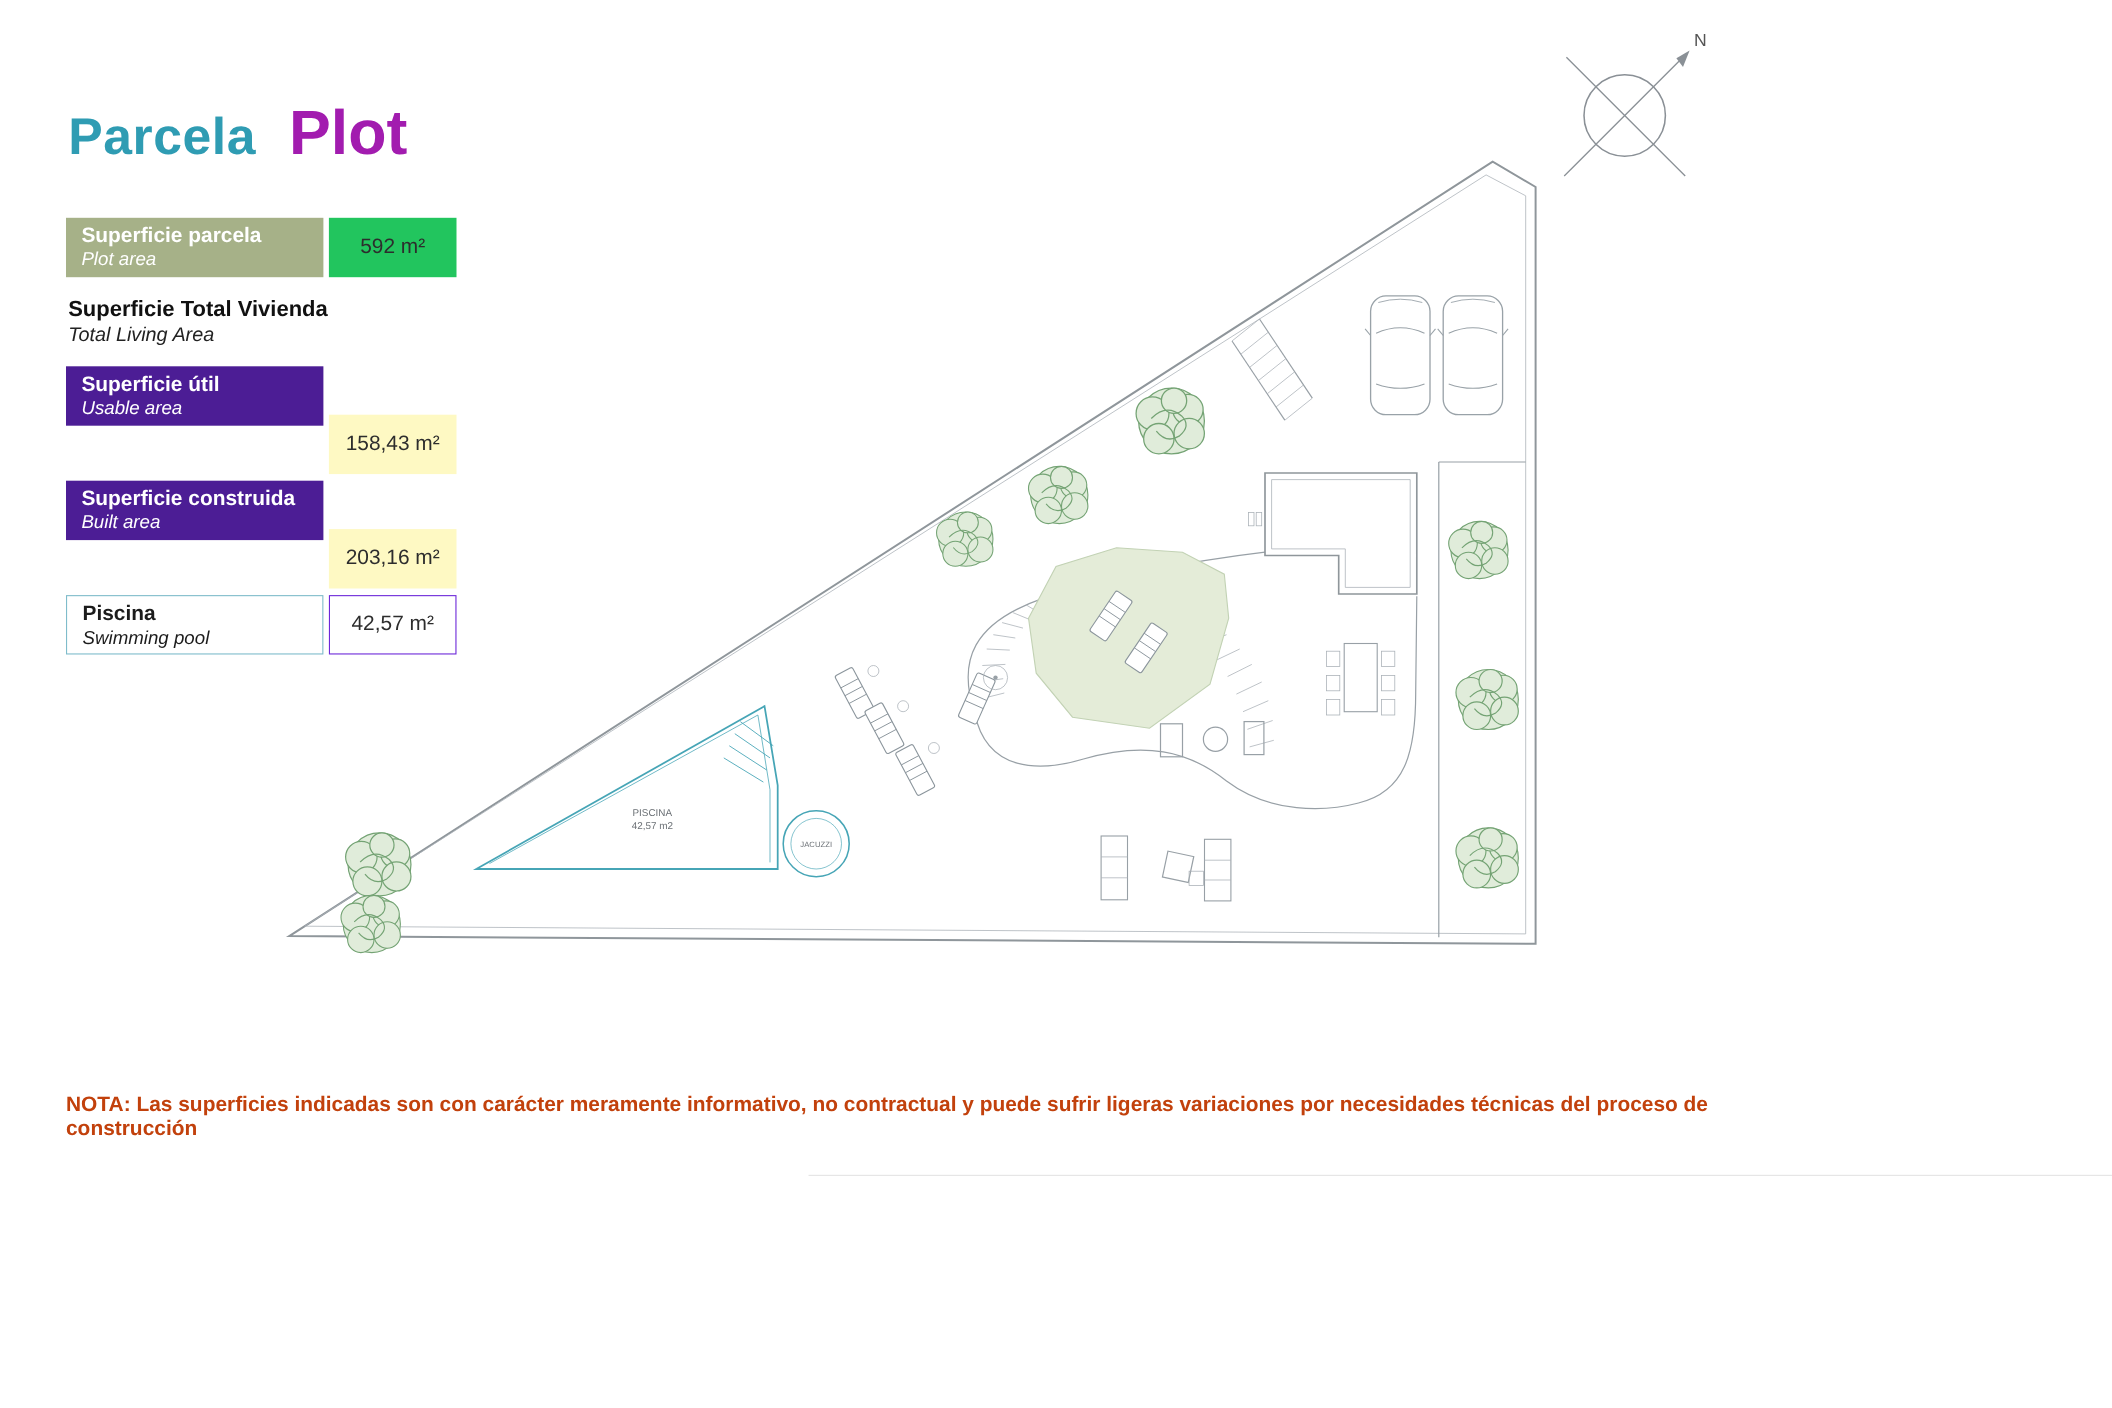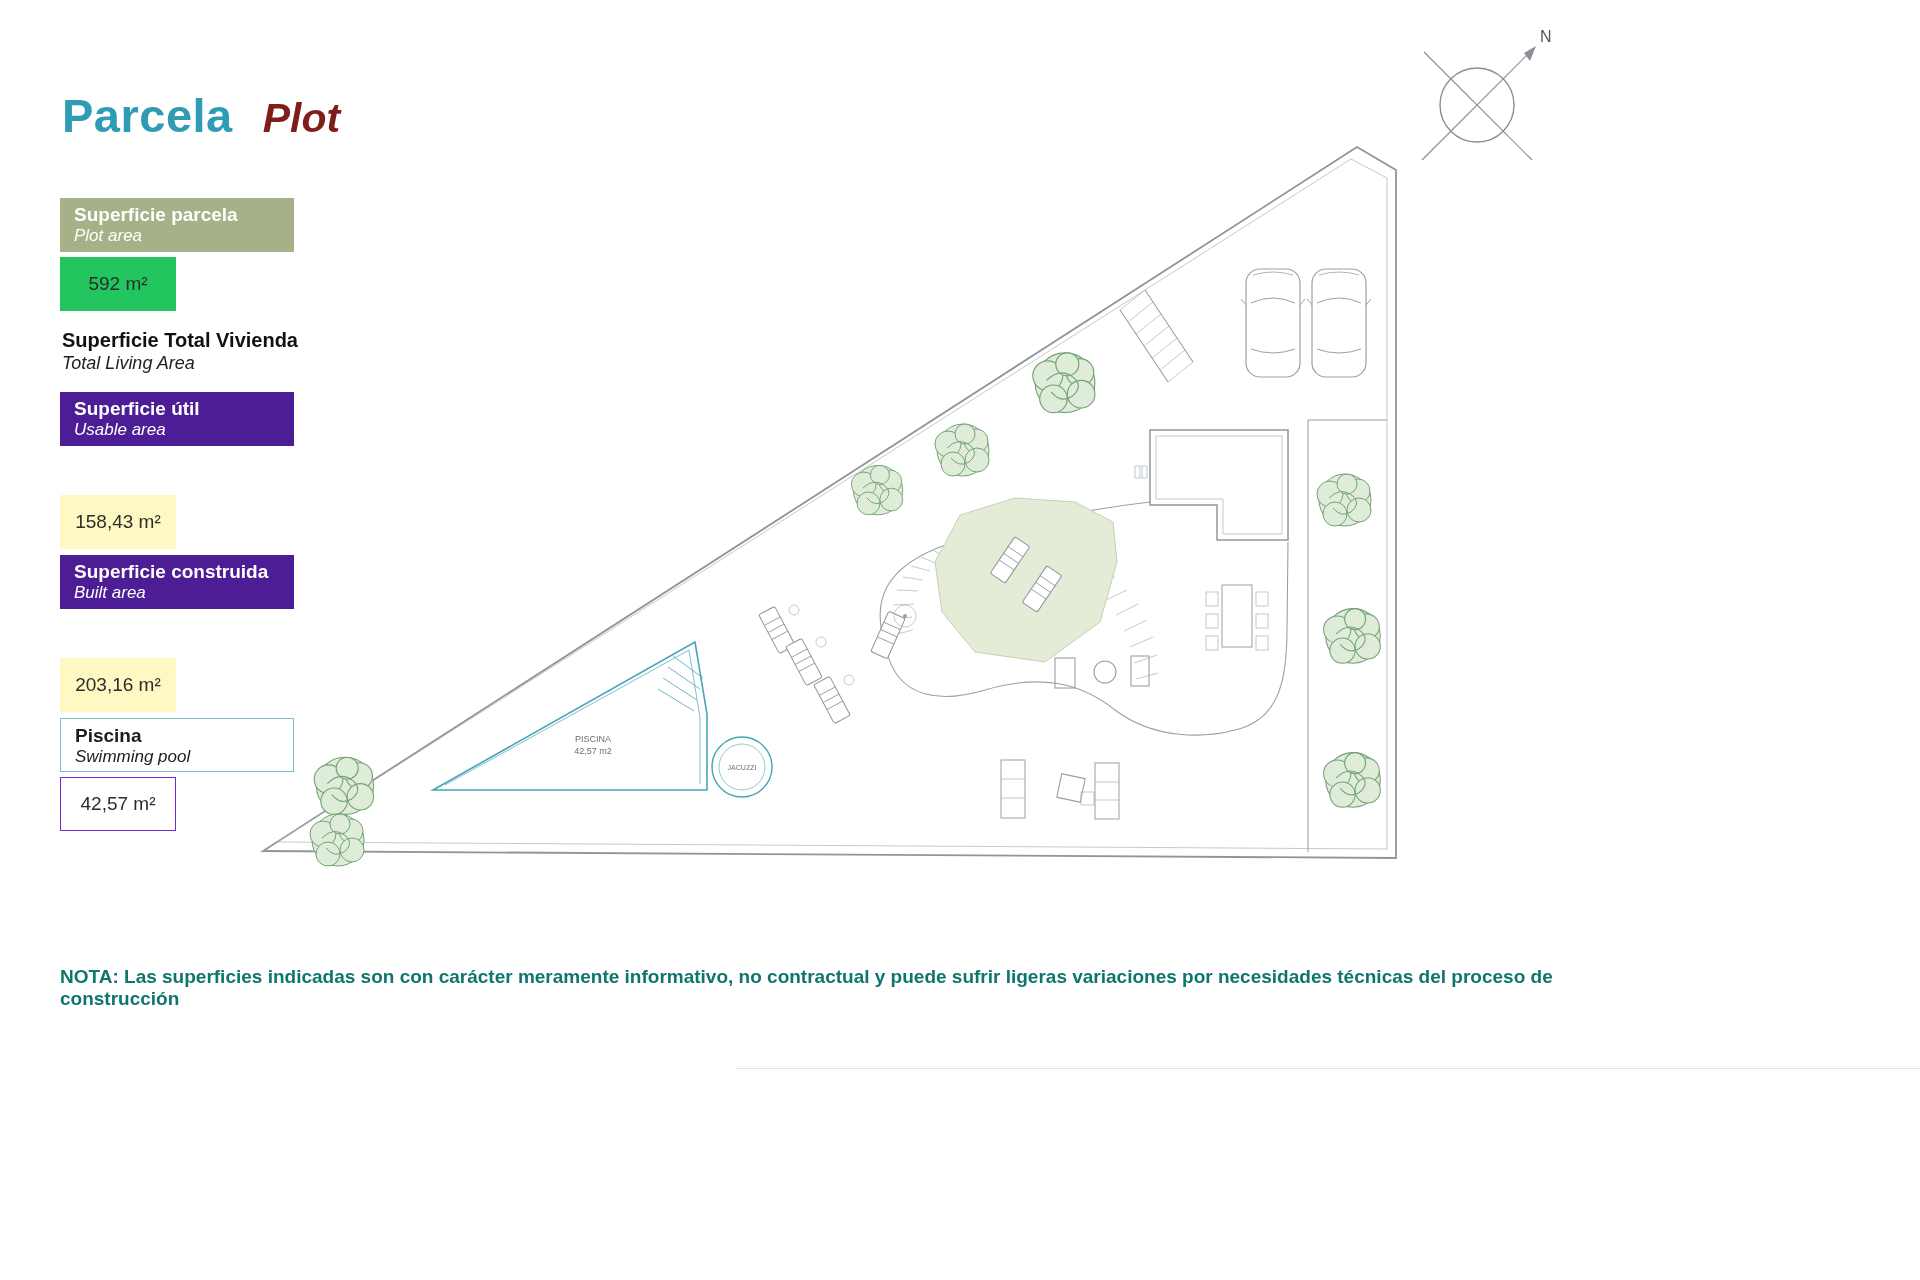--- a/index.html
+++ b/index.html
@@ -3,26 +3,26 @@
 <meta charset="utf-8">
 <style>
   html,body{margin:0;padding:0;}
   body{
     width:1920px;height:1280px;position:relative;overflow:hidden;
     background:#ffffff;font-family:"Liberation Sans",sans-serif;color:#1c1c1c;
   }
   
   .title-wrap{position:absolute;left:62px;top:88px;display:flex;align-items:baseline;gap:30px;}
   .title-es{font-size:47px;font-weight:700;color:#2f9cb3;letter-spacing:.5px;}
-  .title-en{font-size:41px;font-weight:700;font-style:italic;color:#7f1d1d;}
+  .title-en{font-size:57px;font-weight:700;color:#a21caf;}
   
   .compass{position:absolute;left:1402px;top:20px;width:160px;height:160px;}
   
   .areas{position:absolute;left:60px;top:198px;width:380px;}
-  .row{display:flex;gap:5px;margin-bottom:6px;flex-direction:column;}
+  .row{display:flex;gap:5px;margin-bottom:6px;}
   .cell-label{width:234px;height:54px;box-sizing:border-box;padding:6px 0 0 14px;}
   .cell-label .es{display:block;font-weight:700;font-size:19px;line-height:22px;}
   .cell-label .en{display:block;font-style:italic;font-size:17px;line-height:20px;}
   .cell-value{width:116px;height:54px;display:flex;align-items:center;justify-content:center;
     font-size:19px;color:#2d2d2d;box-sizing:border-box;}
   .olive{background:#a6b188;color:#ffffff;}
   .olive-light{background:#22c55e;}
   .teal{background:#4c1d95;color:#ffffff;}
   .teal-light{background:#fef9c3;margin-top:44px;}
   .outline-label{background:#ffffff;border:1px solid #7fbccb;color:#1c1c1c;}
@@ -34,21 +34,21 @@
   .plan{position:absolute;left:245px;top:130px;width:1180px;height:760px;}
   .plan .ln{stroke:#98a0a6;fill:none;stroke-width:1.1;}
   .plan .ln2{stroke:#aab1b7;fill:none;stroke-width:.7;}
   .plan .wh{fill:#ffffff;}
   .plan .teal-ln{stroke:#46a5b6;fill:none;}
   .plan .tree{stroke:#74a374;fill:#e0ecda;stroke-width:1;}
   .plan .lawn{fill:#e4ecd8;stroke:#c2d2b4;stroke-width:1;}
   .plan text{fill:#6b7075;}
   
   .note{position:absolute;left:60px;top:966px;width:1560px;}
-  .note .es{font-weight:700;font-size:19px;color:#0f766e;}
+  .note .es{font-weight:700;font-size:19px;color:#c2410c;margin-top:28px;}
   .note .en{font-style:italic;font-size:18px;color:#333;margin-top:10px;}
   .bottom-line{position:absolute;left:735px;top:1068px;width:1185px;height:1px;background:#e4e4e4;}
 </style>
 </head>
 <body>
 
 <div class="title-wrap">
   <span class="title-es">Parcela</span>
   <span class="title-en">Plot</span>
 </div>

